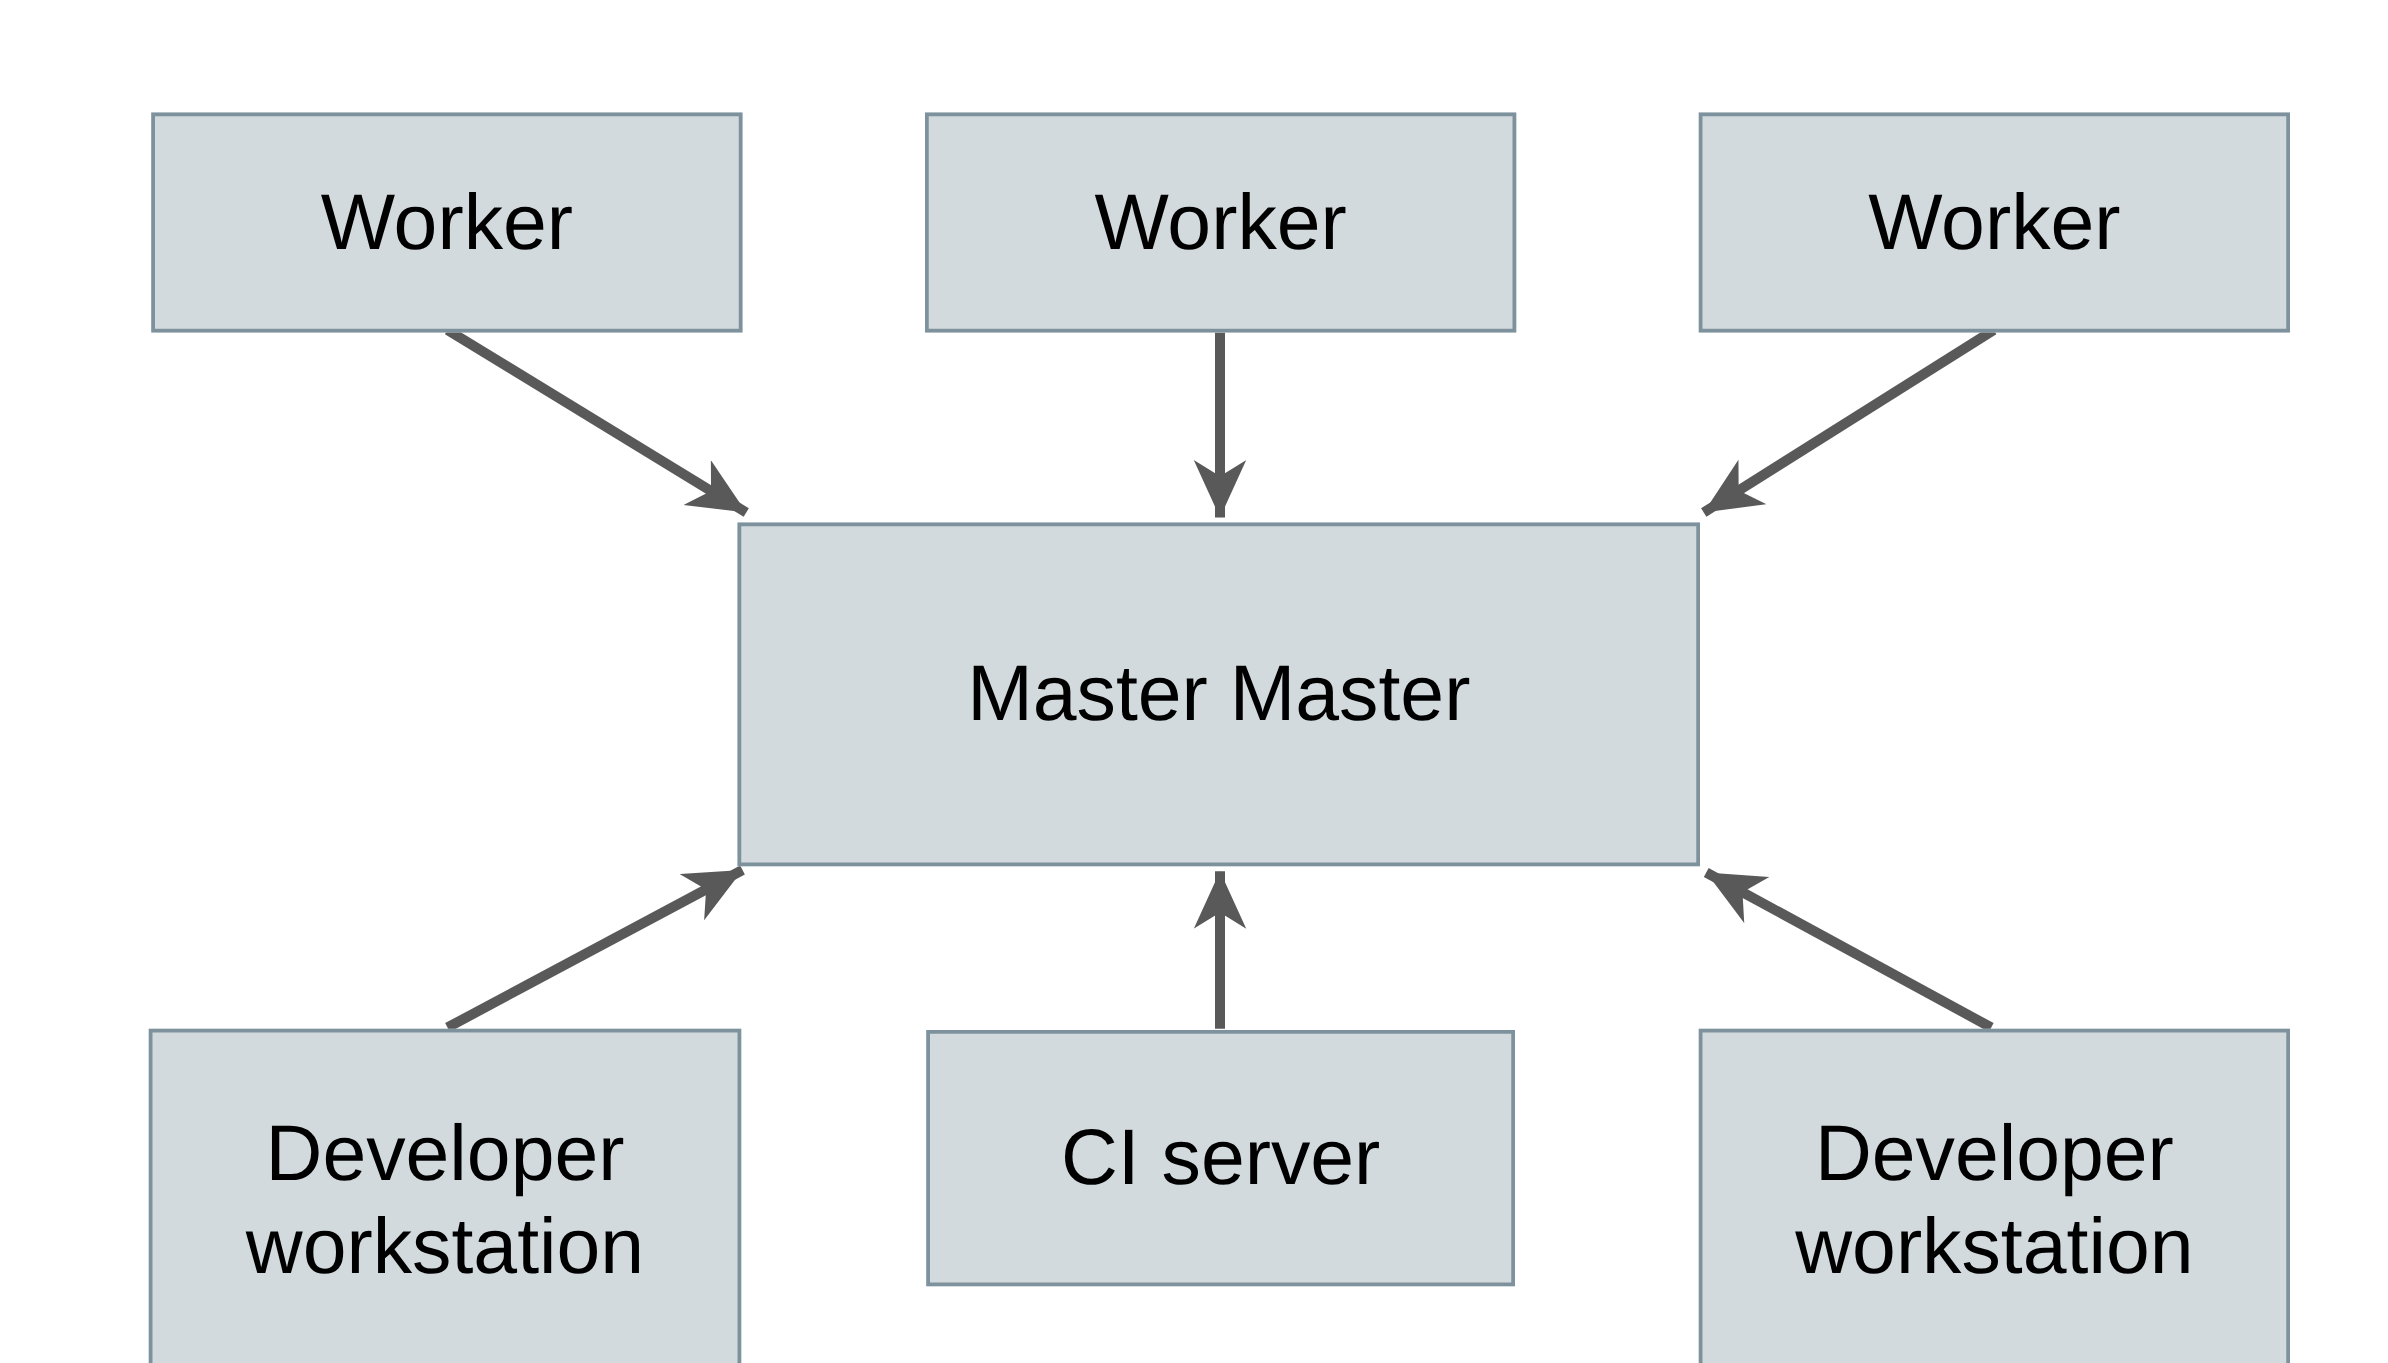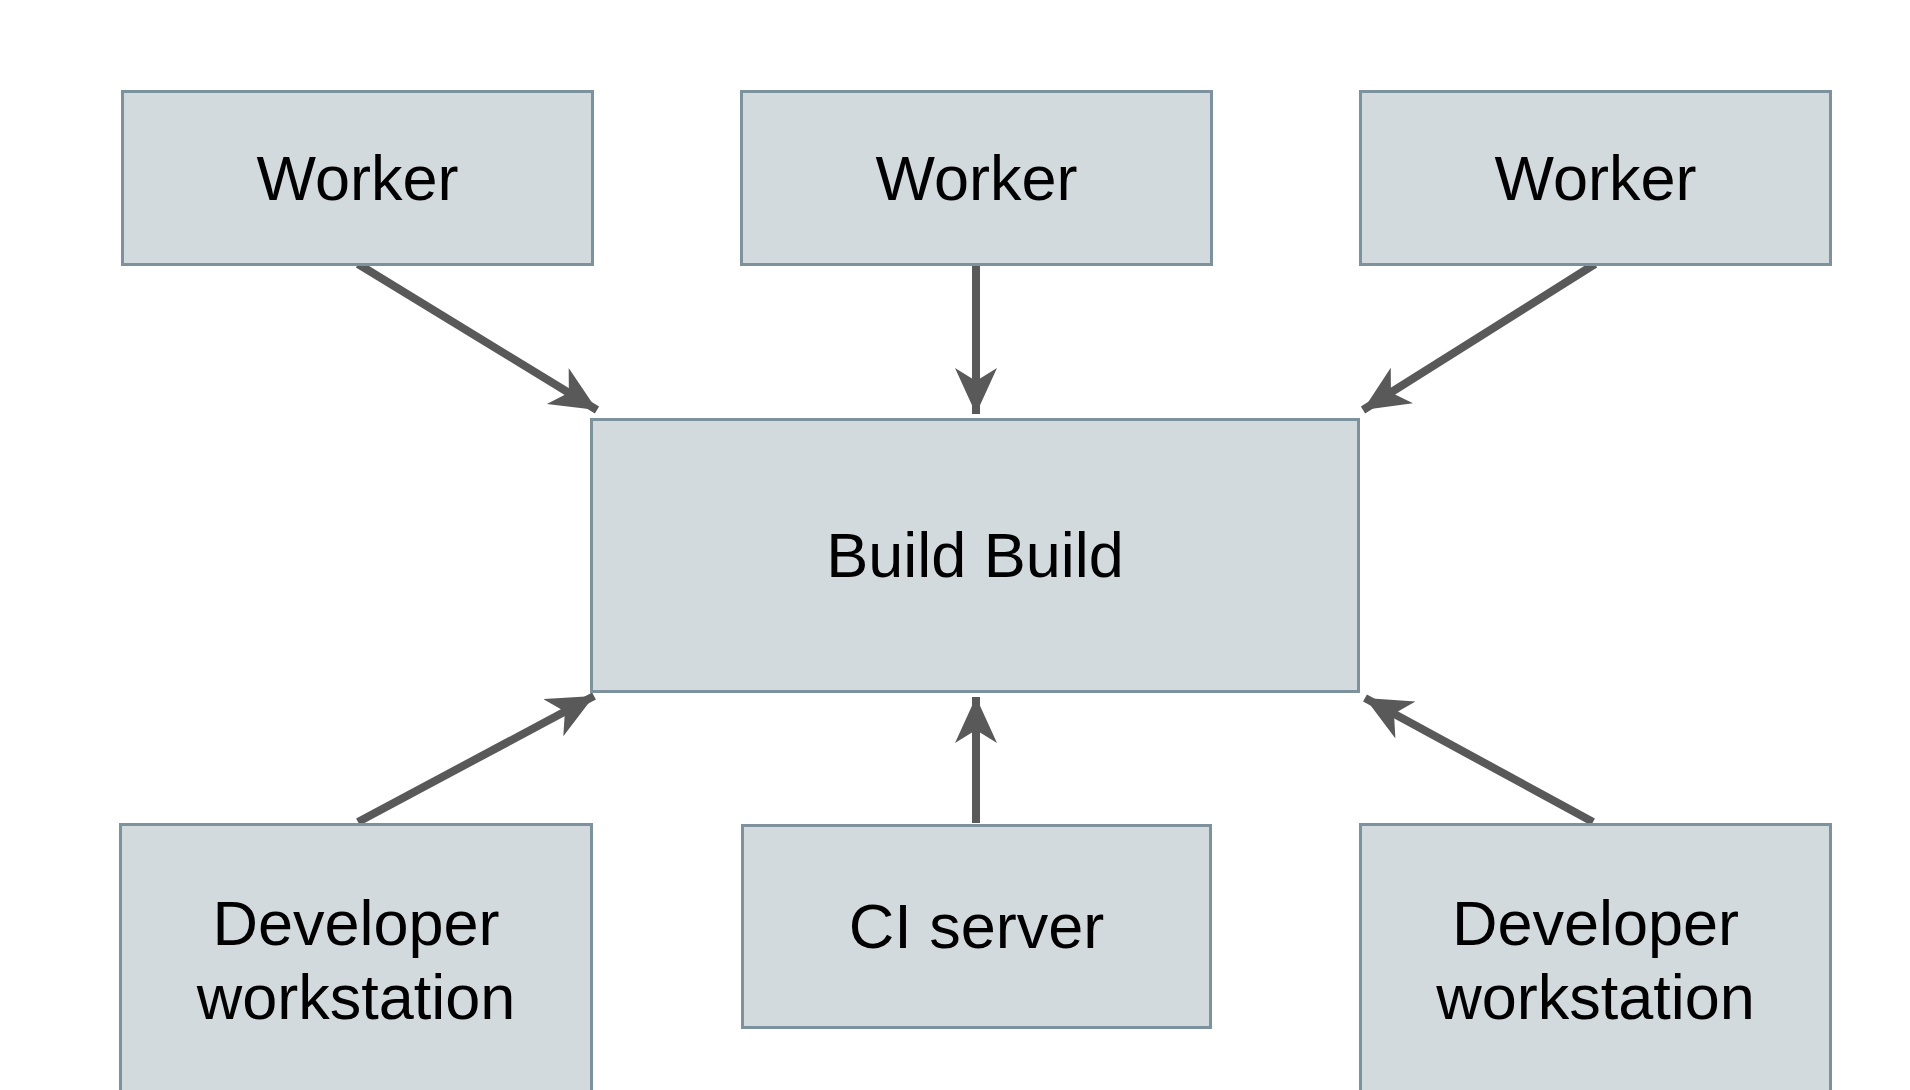--- a/index.html
+++ b/index.html
@@ -75,21 +75,21 @@
 
   <div class="node" id="n-worker-2">
     <span class="label">Worker</span>
   </div>
 
   <div class="node" id="n-worker-3">
     <span class="label">Worker</span>
   </div>
 
   <div class="node" id="n-build-master">
-    <span class="label">Build Build</span>
+    <span class="label">Master Master</span>
   </div>
 
   <div class="node" id="n-dev-left">
     <span class="label">Developer workstation</span>
   </div>
 
   <div class="node" id="n-ci-server">
     <span class="label">CI server</span>
   </div>
 

